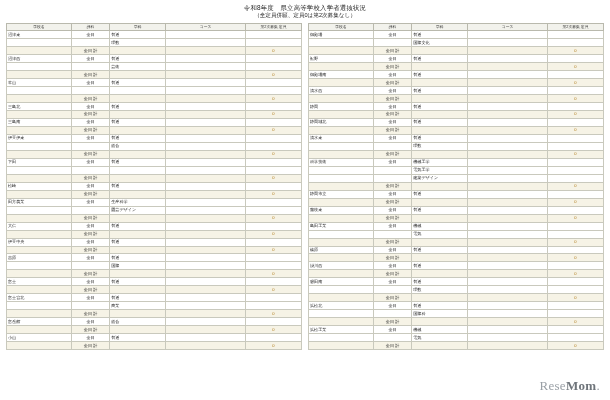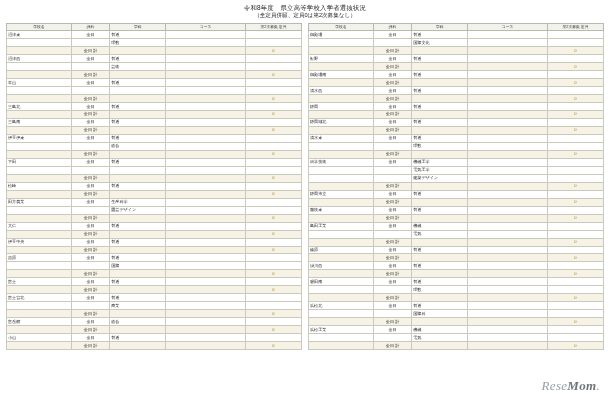--- a/index.html
+++ b/index.html
@@ -42,21 +42,20 @@
   td.course{text-align:center;}
   td.dept{text-align:left;}
   td.sub{text-align:left;}
   td.num{text-align:center;}
   tr.total td{background:#f6f3e6;}
   tr.total td.num{color:#b07a16;}
   .wm{
     position:absolute;right:10px;bottom:6px;
     font-size:13px;color:#9aa0a6;letter-spacing:.3px;
     font-family:"Liberation Serif","DejaVu Serif",serif;
-    font-style:italic;
   }
   .wm b{color:#6f757b;font-weight:bold;}
 </style>
 </head>
 <body>
 
 <div id="page">
 
   <div class="title-block">
     <div class="title-main">令和8年度　県立高等学校入学者選抜状況</div>

